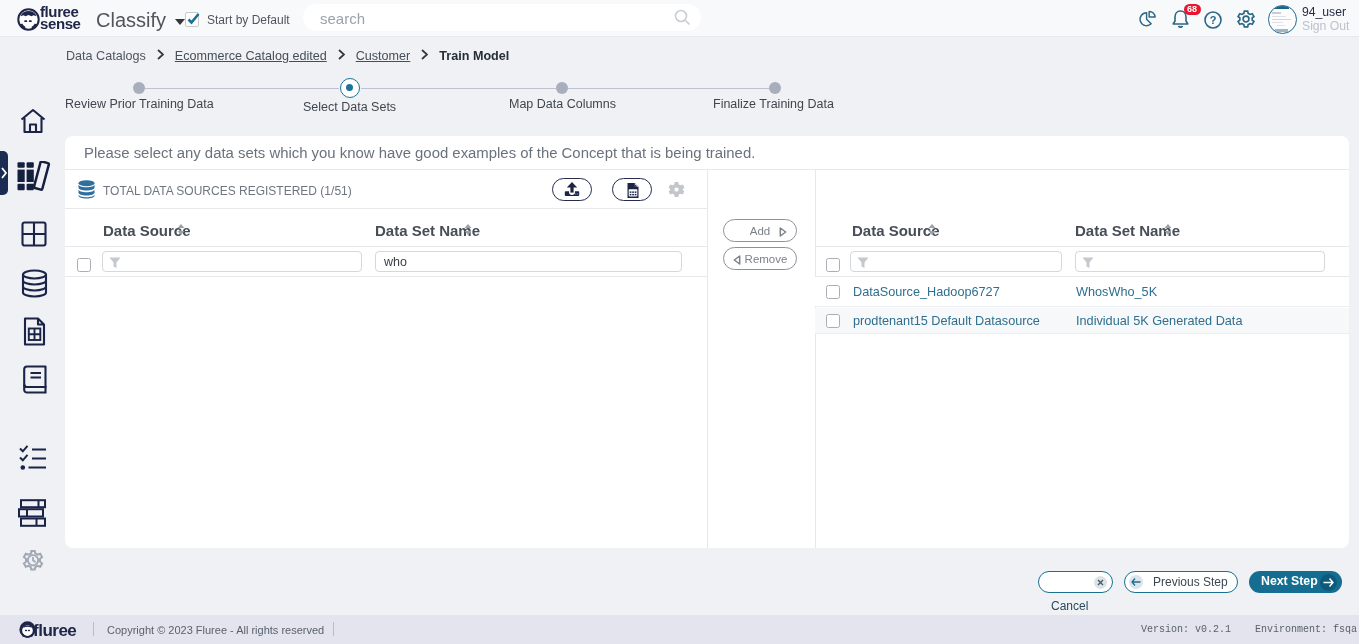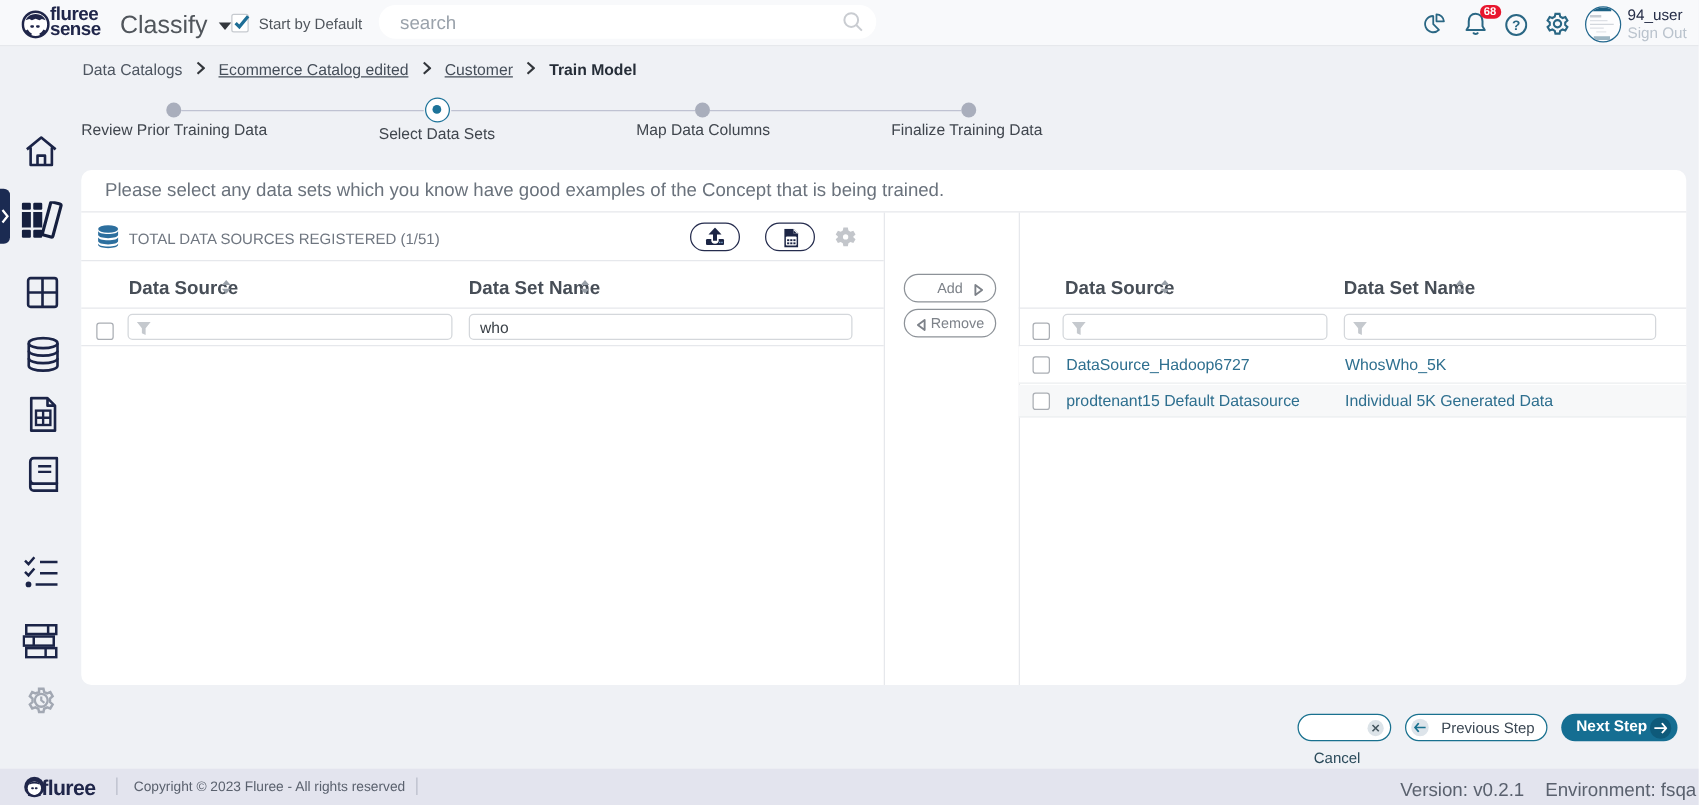--- a/index.html
+++ b/index.html
@@ -70,21 +70,21 @@
 .pill { position:absolute; top:571px; height:22px; border-radius:11px; font-size:12px; white-space:nowrap; }
 #cancel { left:1038px; width:75px; border:1.5px solid #19718f; background:#fff; color:#2a4a5a; }
 #prevstep { left:1124px; width:114px; border:1.5px solid #19718f; background:#fff; color:#3c4854; }
 #nextstep { left:1249px; width:93px; background:#156e92; color:#fff; font-weight:bold; font-size:12.3px; }
 .ico-circ { position:absolute; border-radius:50%; }
 
 
 #footer { position:absolute; left:0; top:615px; width:1359px; height:29px; background:#e3e4ee; }
 #footer .sep { position:absolute; top:7px; width:1px; height:14px; background:#b9bcc9; }
 #fcopy { position:absolute; left:107px; top:9px; font-size:11px; color:#5a616e; }
-#fver { position:absolute; right:2px; top:9px; font-size:15px; color:#5a616e; white-space:nowrap; }
+#fver { position:absolute; right:2px; top:9px; font-size:10px; color:#5a616e; white-space:nowrap;font-family:Liberation Mono, monospace; }
 #flogo-txt { position:absolute; left:33px; top:6px; font-weight:bold; font-size:17px; color:#20264a; letter-spacing:-0.5px; }
 </style>
 </head>
 <body>
 
 <div id="header">
   <svg id="logo-circle" width="23" height="23" viewBox="0 0 23 23">
     <circle cx="11.5" cy="11.5" r="10.2" fill="#fff" stroke="#20264a" stroke-width="2"></circle>
     <path d="M3.4 8.2 A9 9 0 0 1 19.6 8.2 L16.5 7.2 L14.5 8.2 L11.5 6.9 L8.5 8.2 L6.5 7.2 Z" fill="#20264a"></path>
     <rect x="7.2" y="12.2" width="3" height="1.9" rx="0.9" fill="#20264a"></rect>

